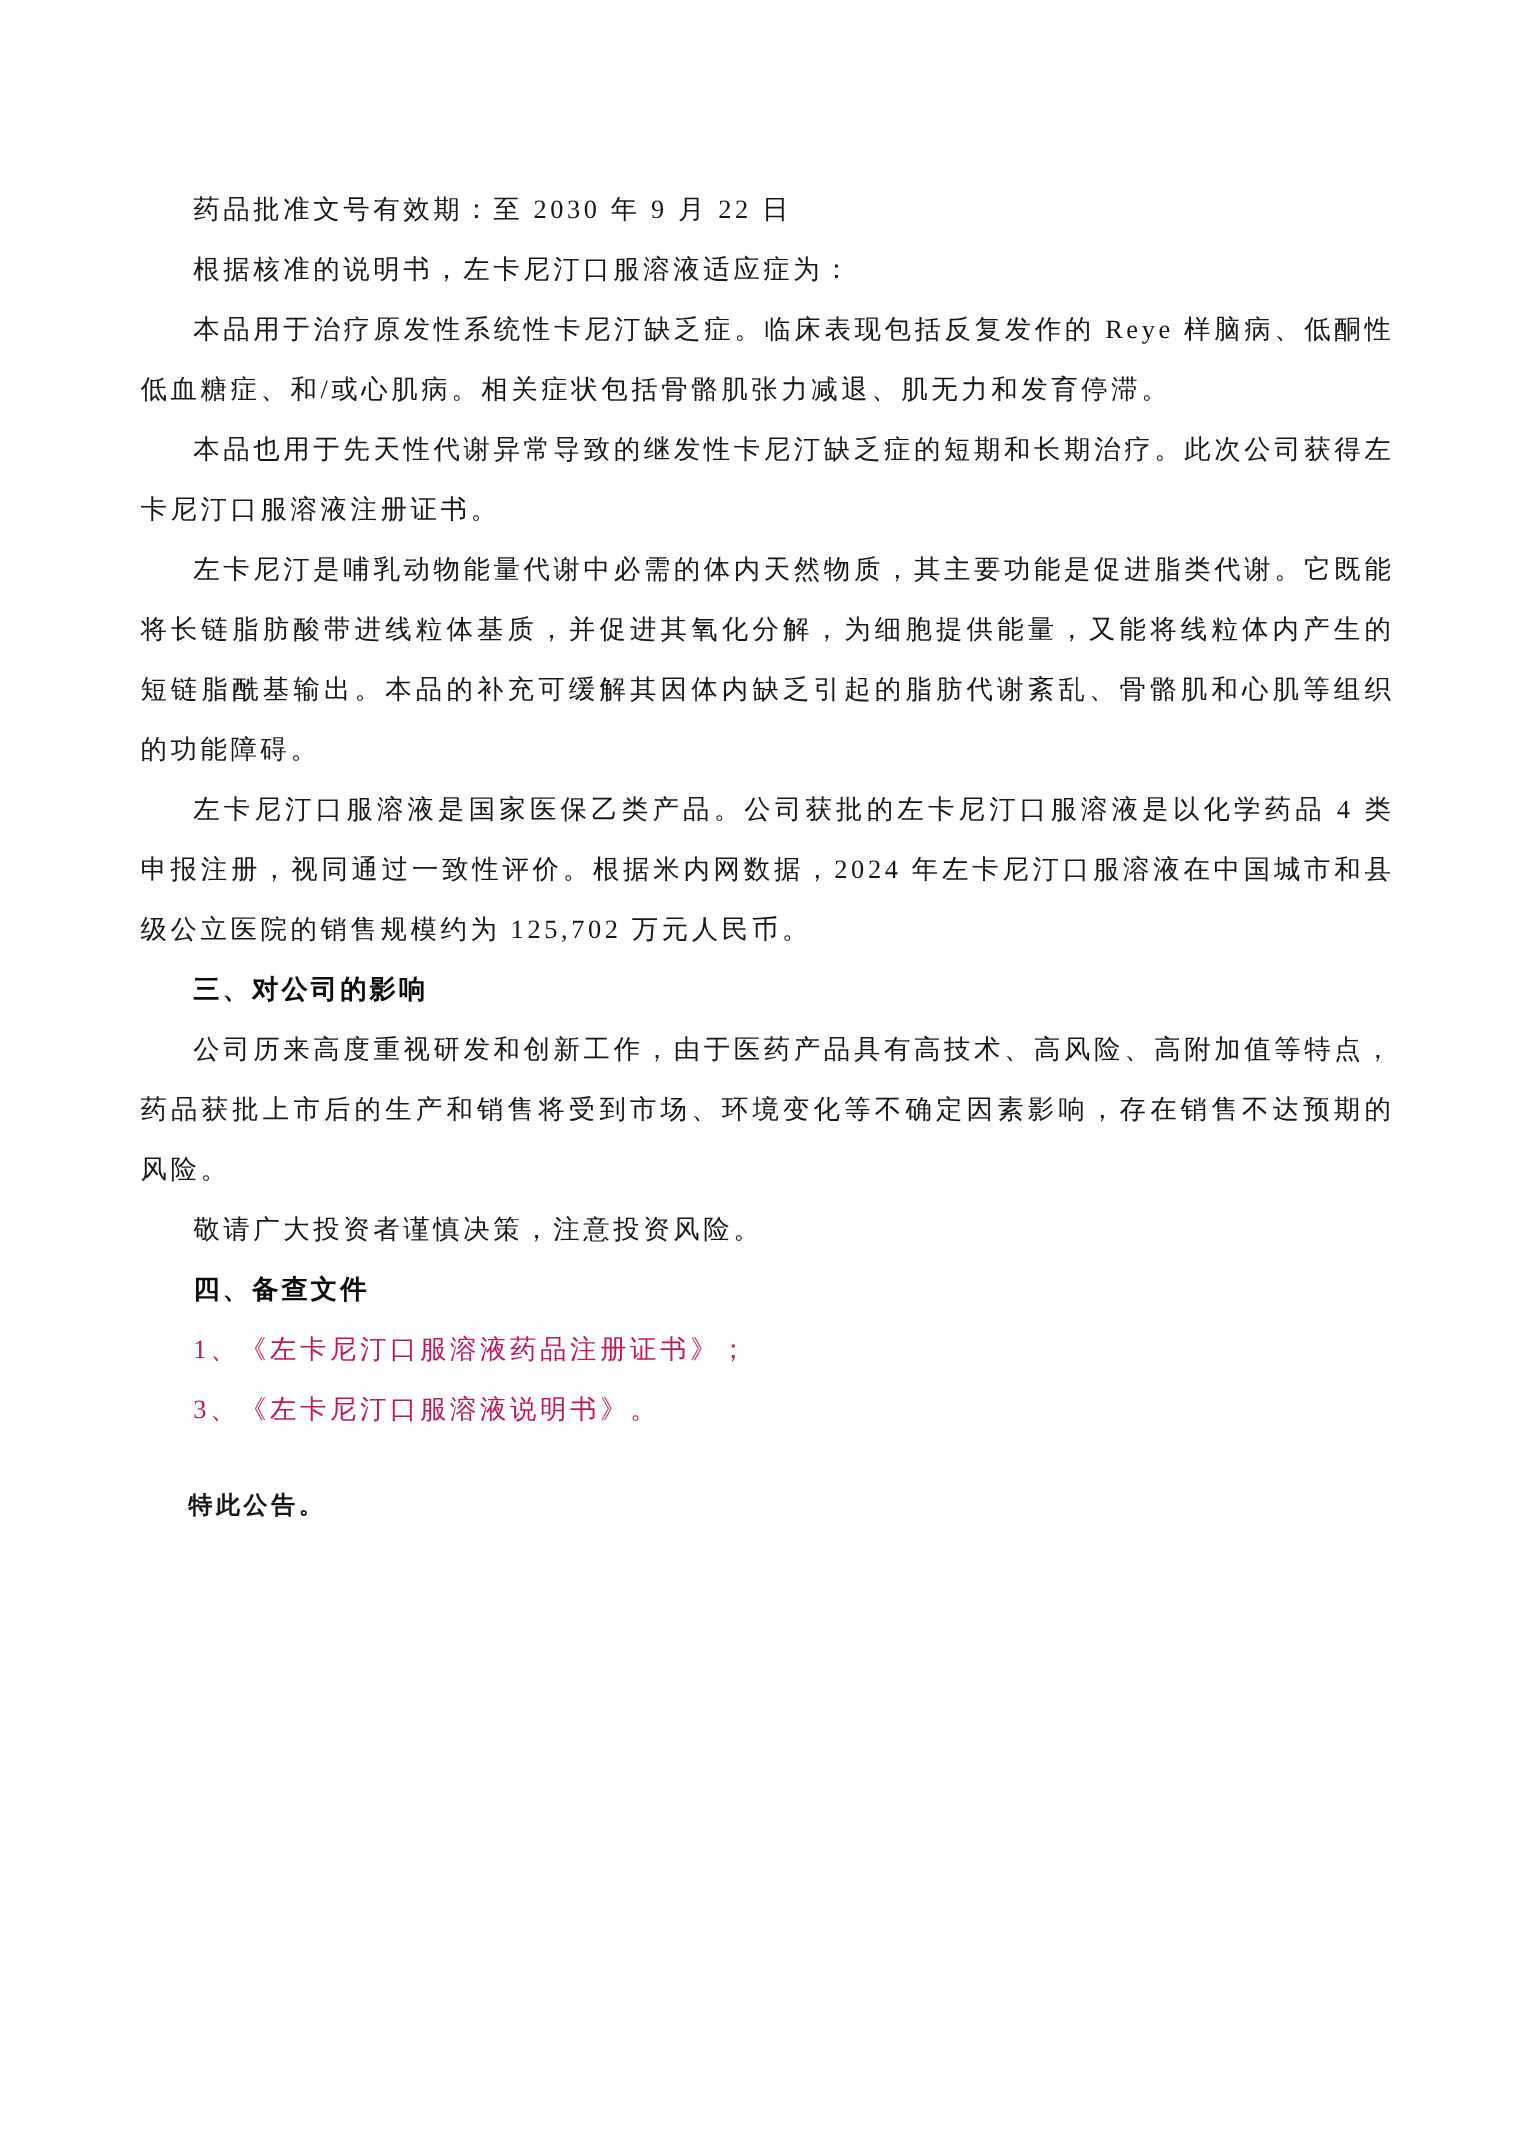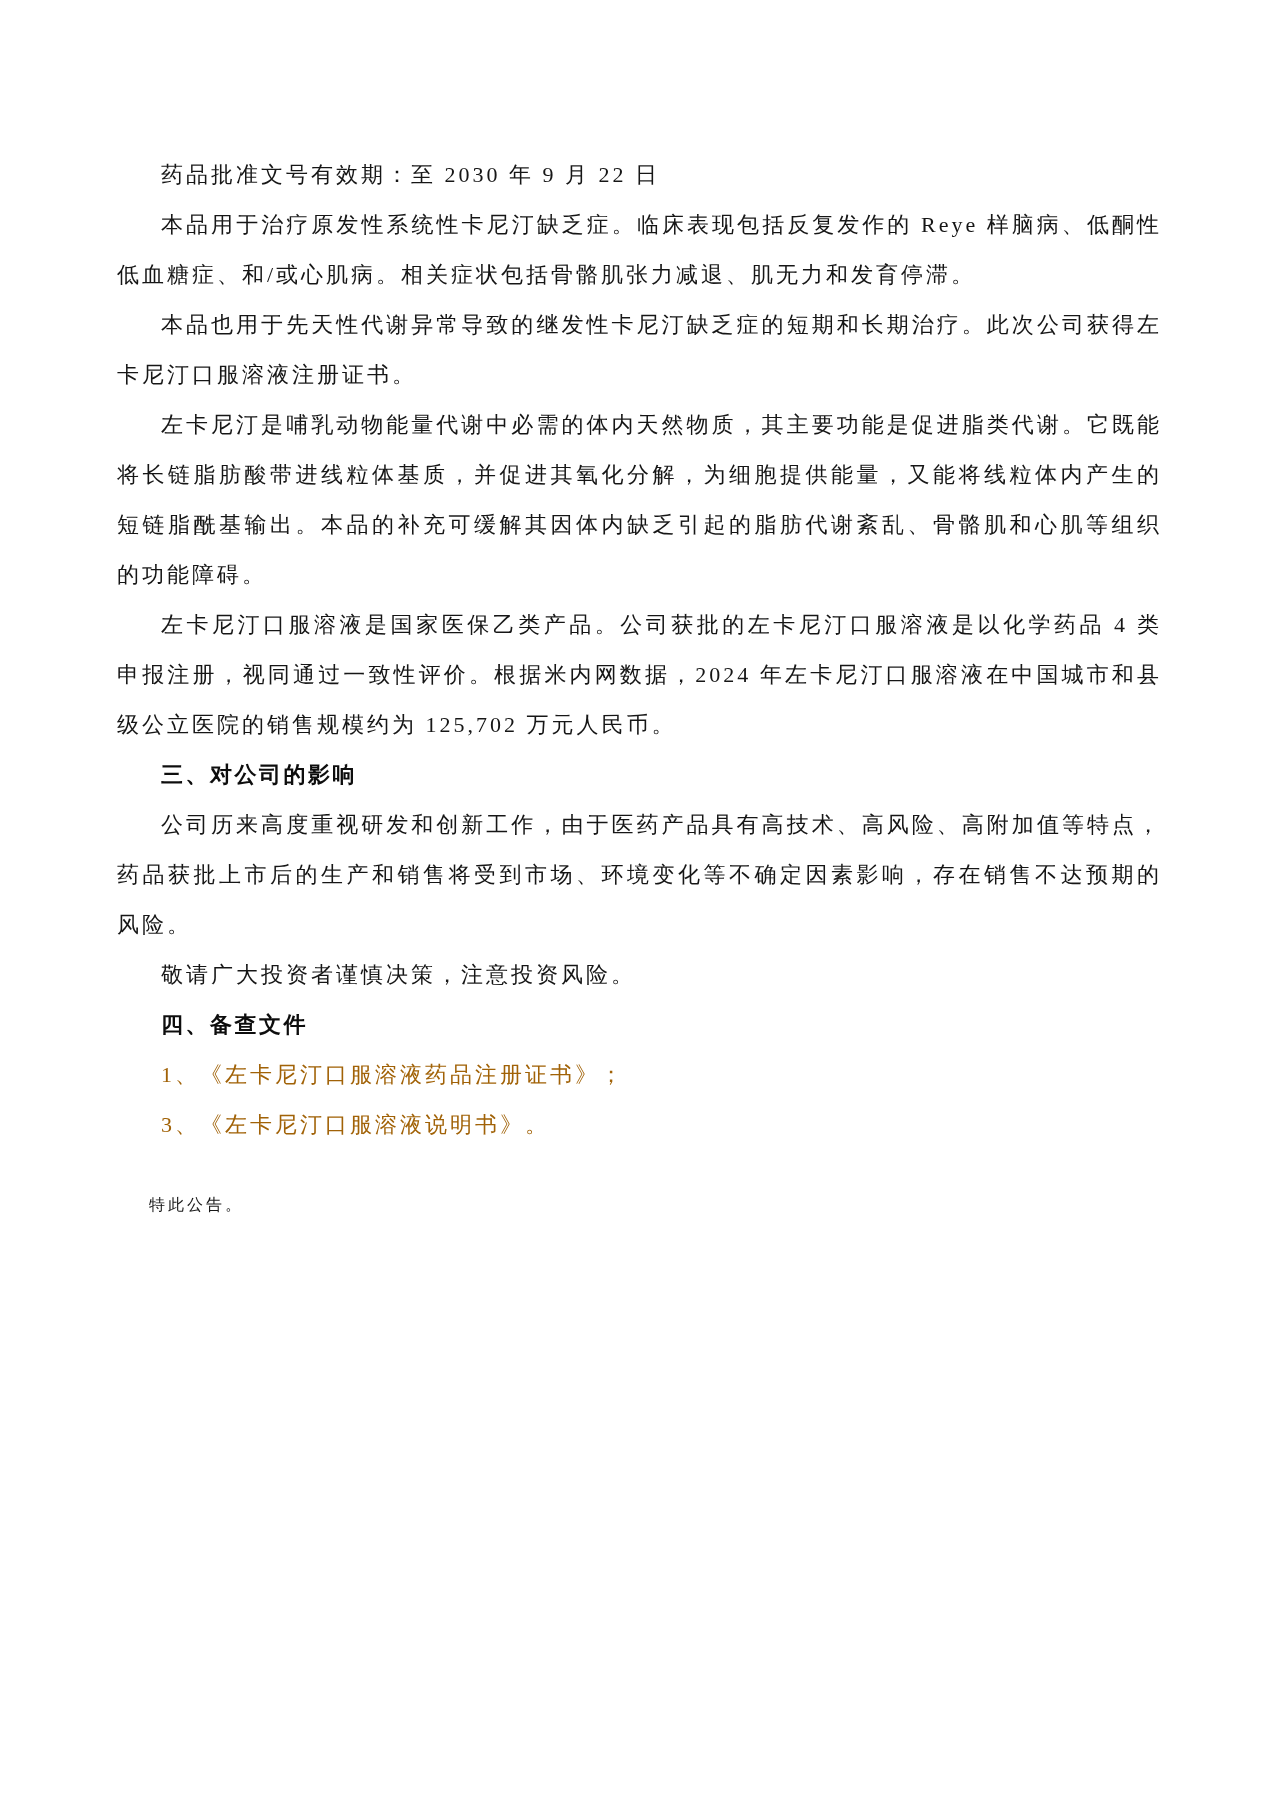--- a/index.html
+++ b/index.html
@@ -47,30 +47,31 @@
     font-family: "Liberation Sans", sans-serif;
     color: #0d0d0d;
   }
   .list-item {
     margin: 0;
     font-size: 22px;
     line-height: 50px;
     letter-spacing: 3px;
     text-indent: 2em;
     text-align: left;
-    color: #a16207;
+    color: #be185d;
   }
   .closing {
     margin: 30px 0 0 0;
-    font-size: 16px;
+    font-size: 20px;
     line-height: 50px;
     letter-spacing: 3px;
     text-indent: 2em;
     text-align: left;
     color: #161616;
+    font-weight: bold;
   }
   .signature-block {
     margin-top: 37px;
     text-align: right;
     padding-right: 126px;
   }
   .signature-line {
     margin: 0;
     font-size: 22px;
     line-height: 50px;
@@ -80,20 +81,21 @@
 </style>
 </head>
 <body>
 
 <div class="page">
   <div class="doc">
 
     <p class="para single-line">药品批准文号有效期：至 2030 年 9 月 22 日</p>
 
 
+    <p class="para single-line">根据核准的说明书，左卡尼汀口服溶液适应症为：</p>
 
     <p class="para">本品用于治疗原发性系统性卡尼汀缺乏症。临床表现包括反复发作的 Reye 样脑病、低酮性低血糖症、和/或心肌病。相关症状包括骨骼肌张力减退、肌无力和发育停滞。</p>
 
     <p class="para">本品也用于先天性代谢异常导致的继发性卡尼汀缺乏症的短期和长期治疗。此次公司获得左卡尼汀口服溶液注册证书。</p>
 
     <p class="para">左卡尼汀是哺乳动物能量代谢中必需的体内天然物质，其主要功能是促进脂类代谢。它既能将长链脂肪酸带进线粒体基质，并促进其氧化分解，为细胞提供能量，又能将线粒体内产生的短链脂酰基输出。本品的补充可缓解其因体内缺乏引起的脂肪代谢紊乱、骨骼肌和心肌等组织的功能障碍。</p>
 
     <p class="para">左卡尼汀口服溶液是国家医保乙类产品。公司获批的左卡尼汀口服溶液是以化学药品 4 类申报注册，视同通过一致性评价。根据米内网数据，2024 年左卡尼汀口服溶液在中国城市和县级公立医院的销售规模约为 125,702 万元人民币。</p>
 
     <h2 class="sec-heading">三、对公司的影响</h2>

